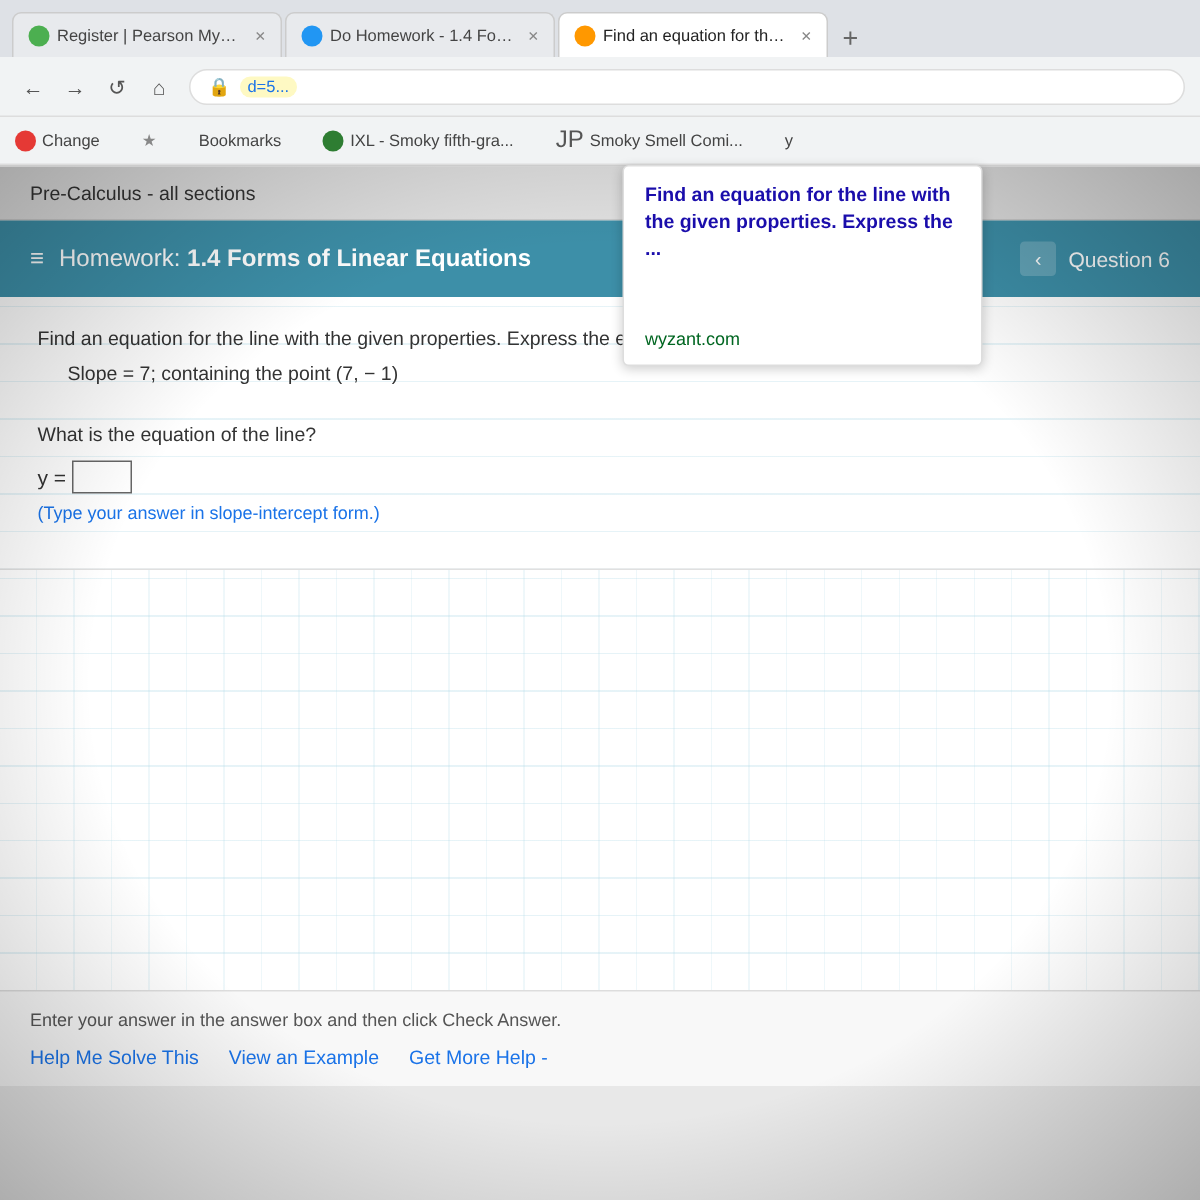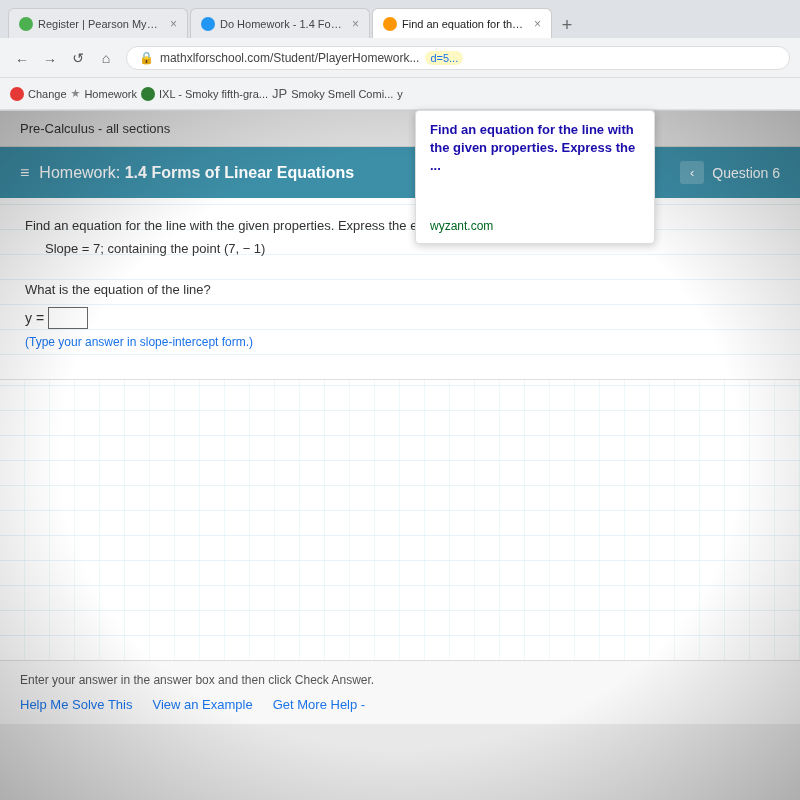--- a/index.html
+++ b/index.html
@@ -142,21 +142,21 @@
       font-size: 11px;
       padding: 1px 5px;
       border-radius: 10px;
     }
 
     
     .bookmarks-bar {
       display: flex;
       align-items: center;
       padding: 3px 10px;
-      gap: 4px;
+      gap: 28px;
       background: #f1f3f4;
       border-bottom: 1px solid #ddd;
       height: 32px;
       font-size: 11px;
       color: #444;
     }
 
     .bookmark-item {
       display: flex;
       align-items: center;
@@ -416,38 +416,37 @@
 
   <div class="address-bar">
     <div class="nav-buttons">
       <div class="nav-btn">←</div>
       <div class="nav-btn">→</div>
       <div class="nav-btn">↺</div>
       <div class="nav-btn">⌂</div>
     </div>
     <div class="url-bar">
       <span style="font-size:12px;color:#888;">🔒</span>
-      <span class="url-text">mathxlforschool.com/Student/PlayerHomework...</span>
       <span class="url-suffix">d=5...</span>
     </div>
   </div>
 
   <div class="bookmarks-bar">
     <div class="bookmark-item">
       <div class="bookmark-icon red"></div>
       <span>Change</span>
     </div>
     <span style="color:#888;font-size:11px;">★</span>
-    <span>Homework</span>
+    <span>Bookmarks</span>
     <div class="bookmark-item">
       <div class="bookmark-icon green2"></div>
       <span>IXL - Smoky fifth-gra...</span>
     </div>
     <div class="bookmark-item">
-      <span style="font-size:13px;color:#555;">JP</span>
+      <span style="font-size:16px;color:#555;">JP</span>
       <span>Smoky Smell Comi...</span>
     </div>
     <div class="bookmark-item">
       <span>y</span>
     </div>
   </div>
 </div>
 
 <div class="tooltip-popup">
   <div class="tooltip-title">Find an equation for the line with the given properties. Express the ...</div>

